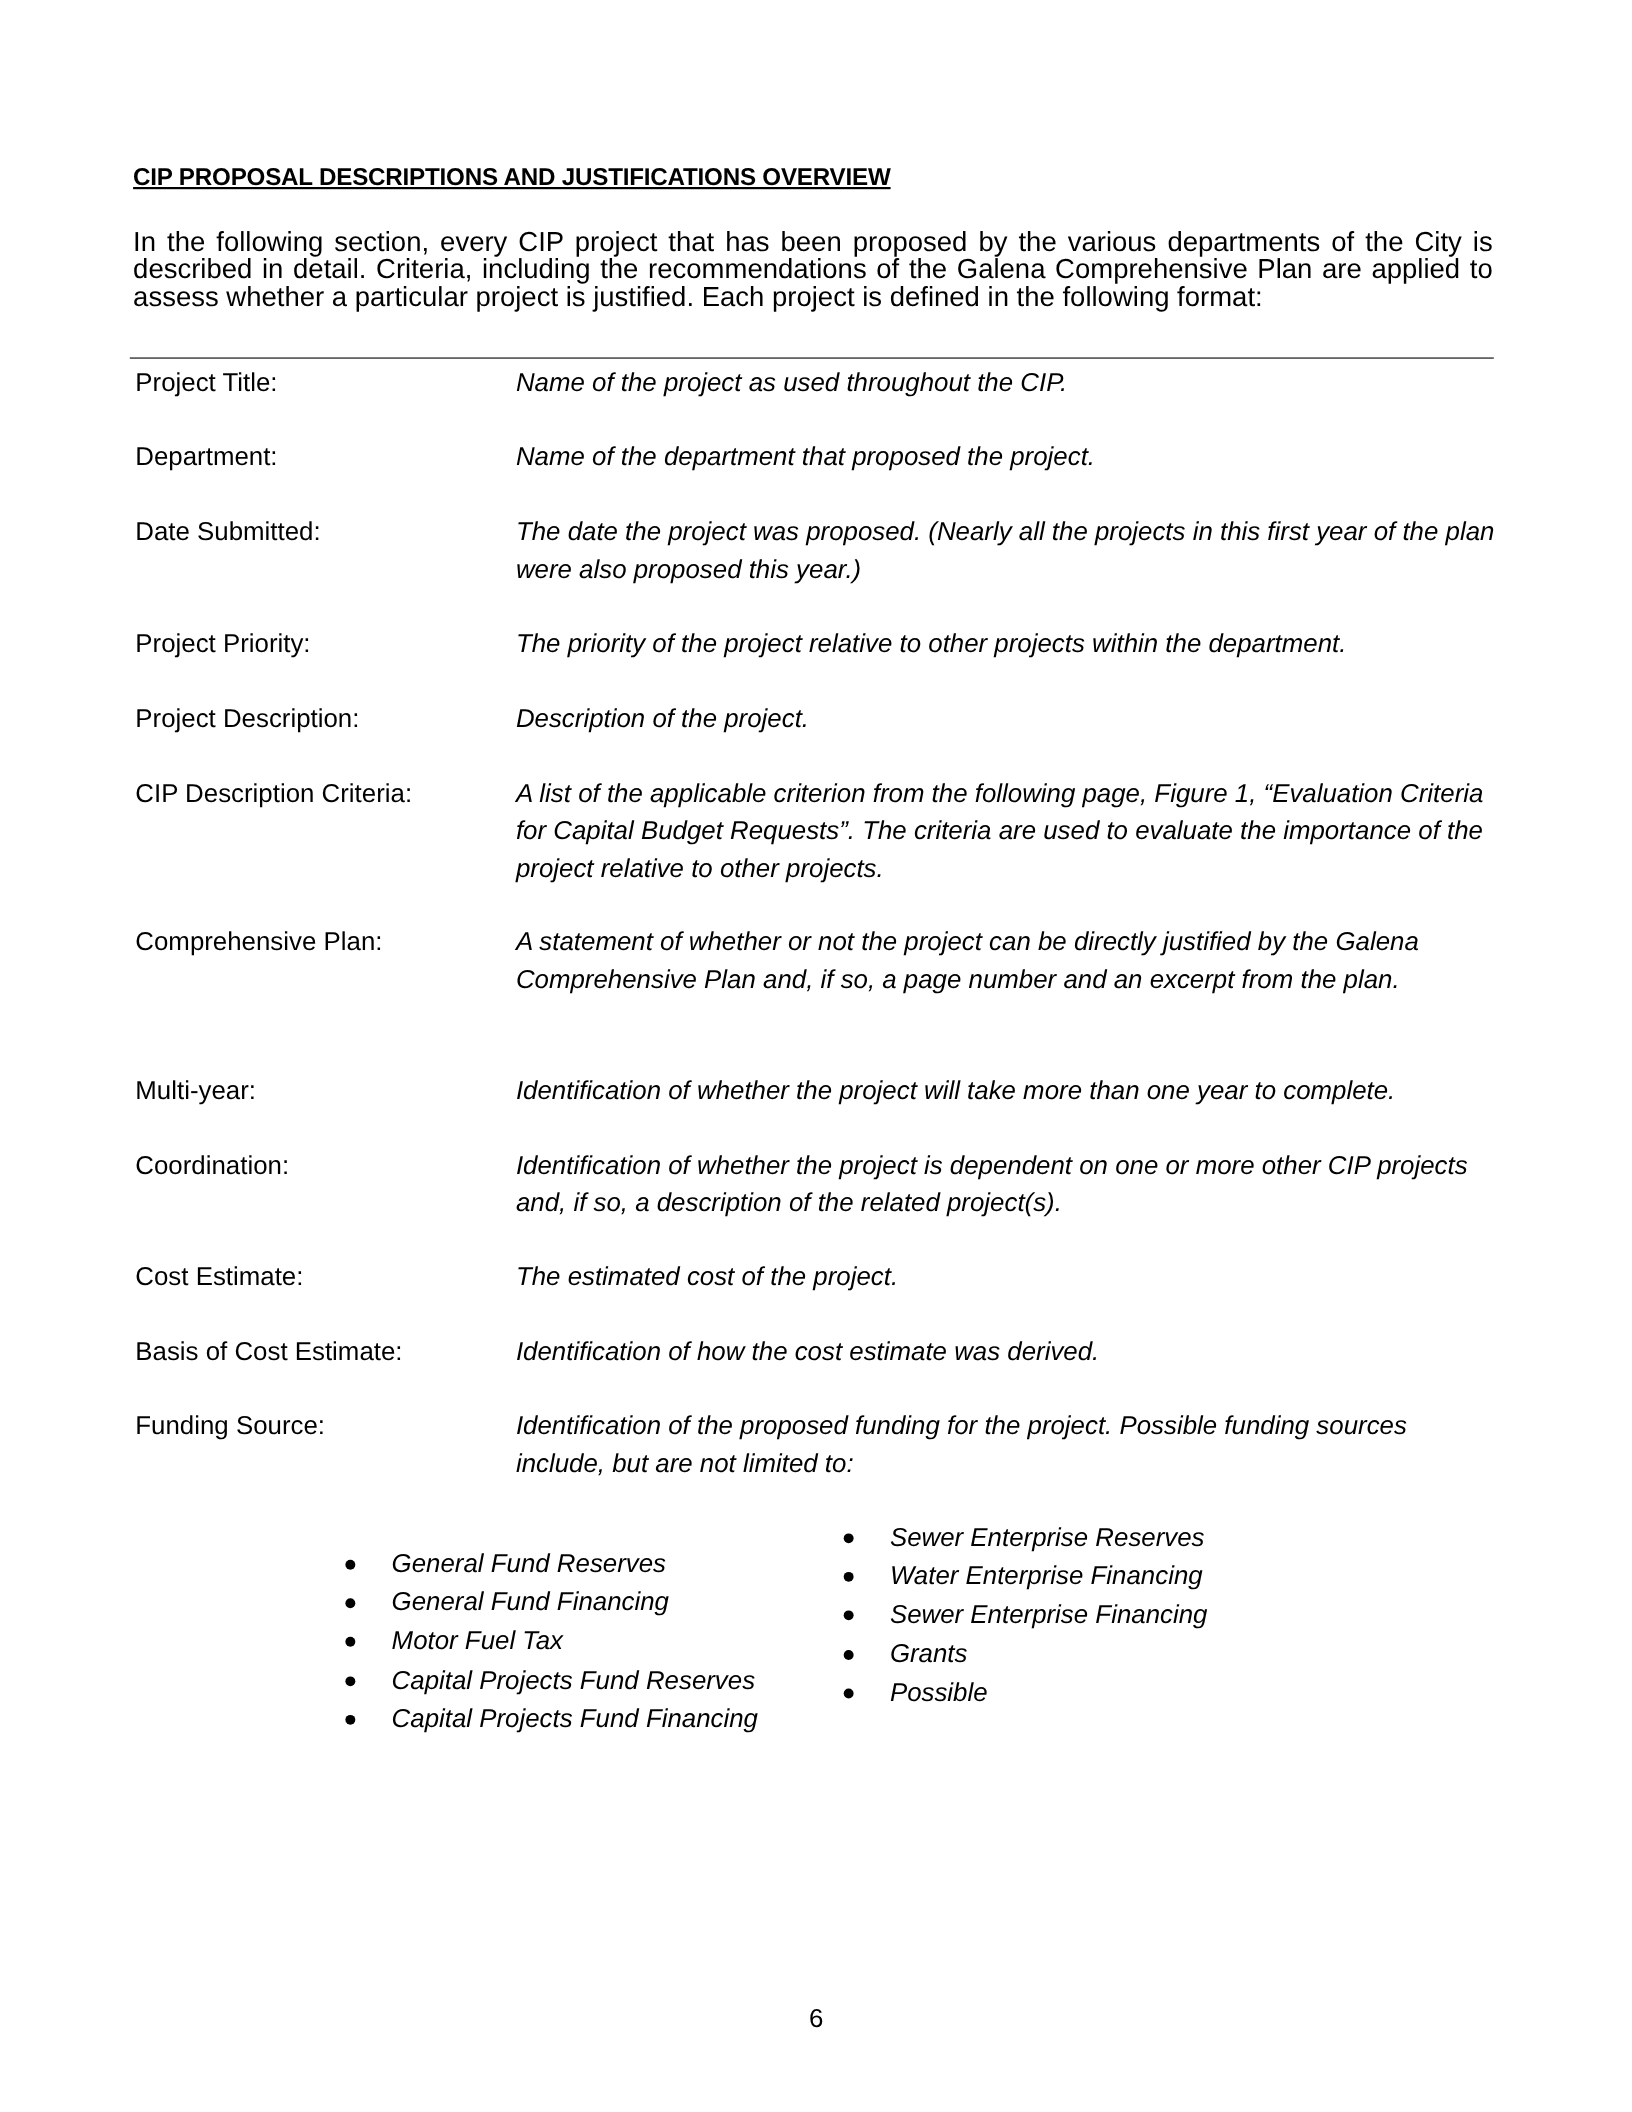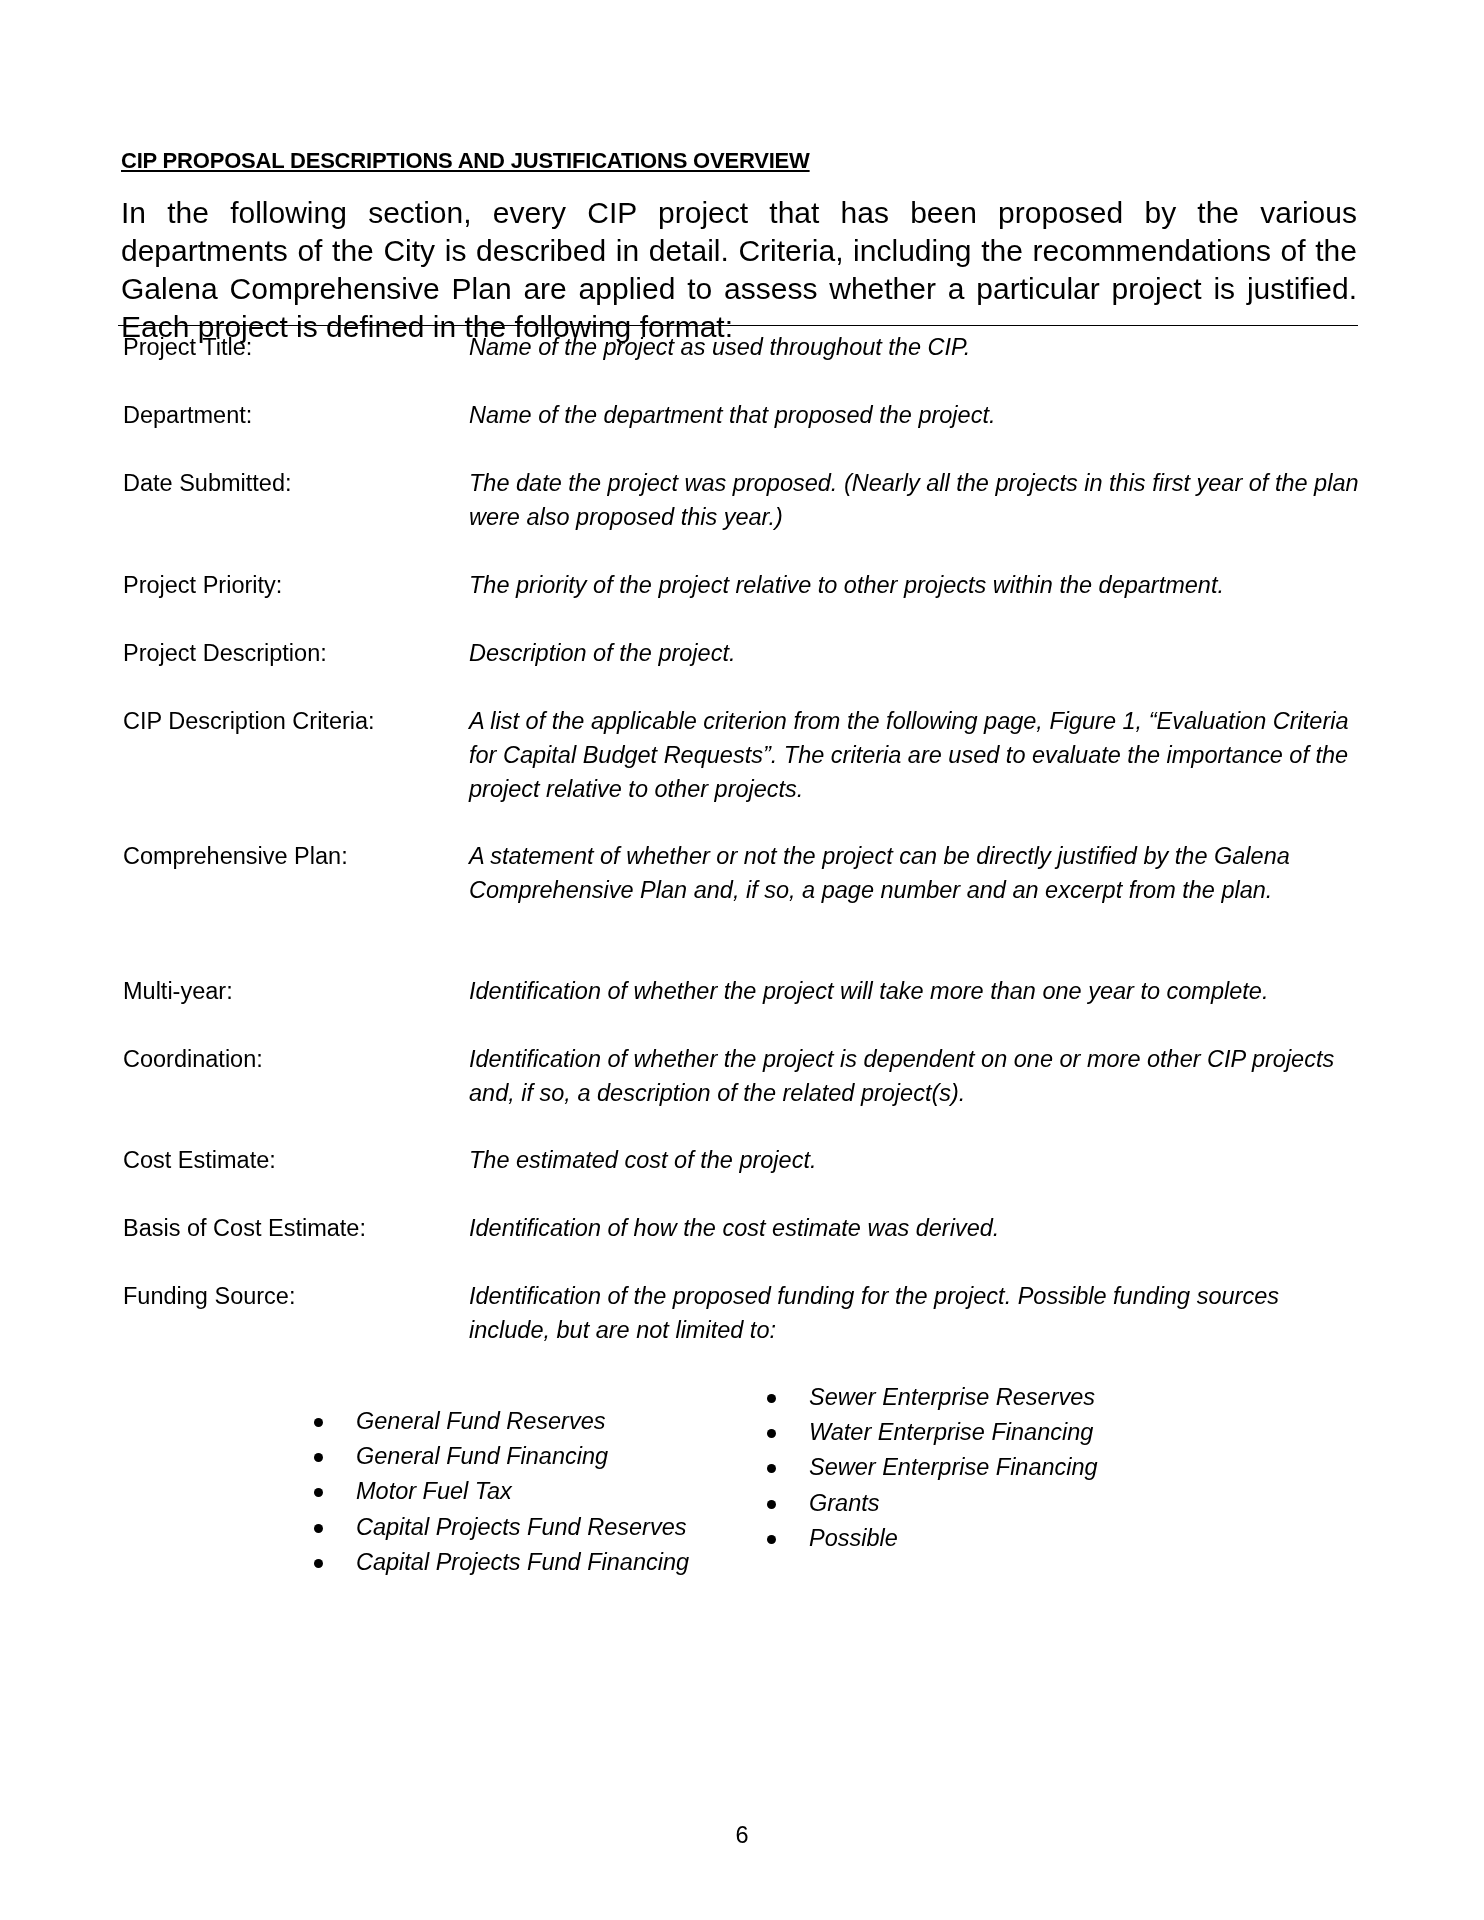--- a/index.html
+++ b/index.html
@@ -8,22 +8,22 @@
     font-family: "Liberation Sans", "DejaVu Sans", sans-serif;
     color: #000000;
   }
   .page { position: absolute; left: 0; top: 0; width: 1484px; height: 1920px; }
   .title {
     position: absolute; left: 121px; top: 124px;
     font-size: 22px; font-weight: bold; text-decoration: underline;
     letter-spacing: -0.2px; white-space: nowrap; margin-top: 24px;
   }
   .intro {
-    position: absolute; left: 121px; top: 194px; width: 1236px;
-    font-size: 30px; line-height: 38px; text-align: justify;
+    position: absolute; left: 121px; top: 208px; width: 1236px;
+    font-size: 25px; line-height: 25px; text-align: justify;
   }
   .rule {
     position: absolute; left: 118px; top: 325px; width: 1240px; height: 0;
     border-top: 1.5px solid #000;
   }
   .fields { position: absolute; left: 121px; top: 0; width: 1240px; }
   .row { position: absolute; left: 0; width: 1240px; font-size: 23.5px; line-height: 34px; }
   .row .label { position: absolute; left: 2px; top: 0; white-space: nowrap; text-align: center; }
   .row .desc { position: absolute; left: 348px; top: 0; width: 890px; font-style: italic; }
   .bullets { position: absolute; top: 1380px; font-size: 23.5px; line-height: 35.2px; font-style: italic; }

